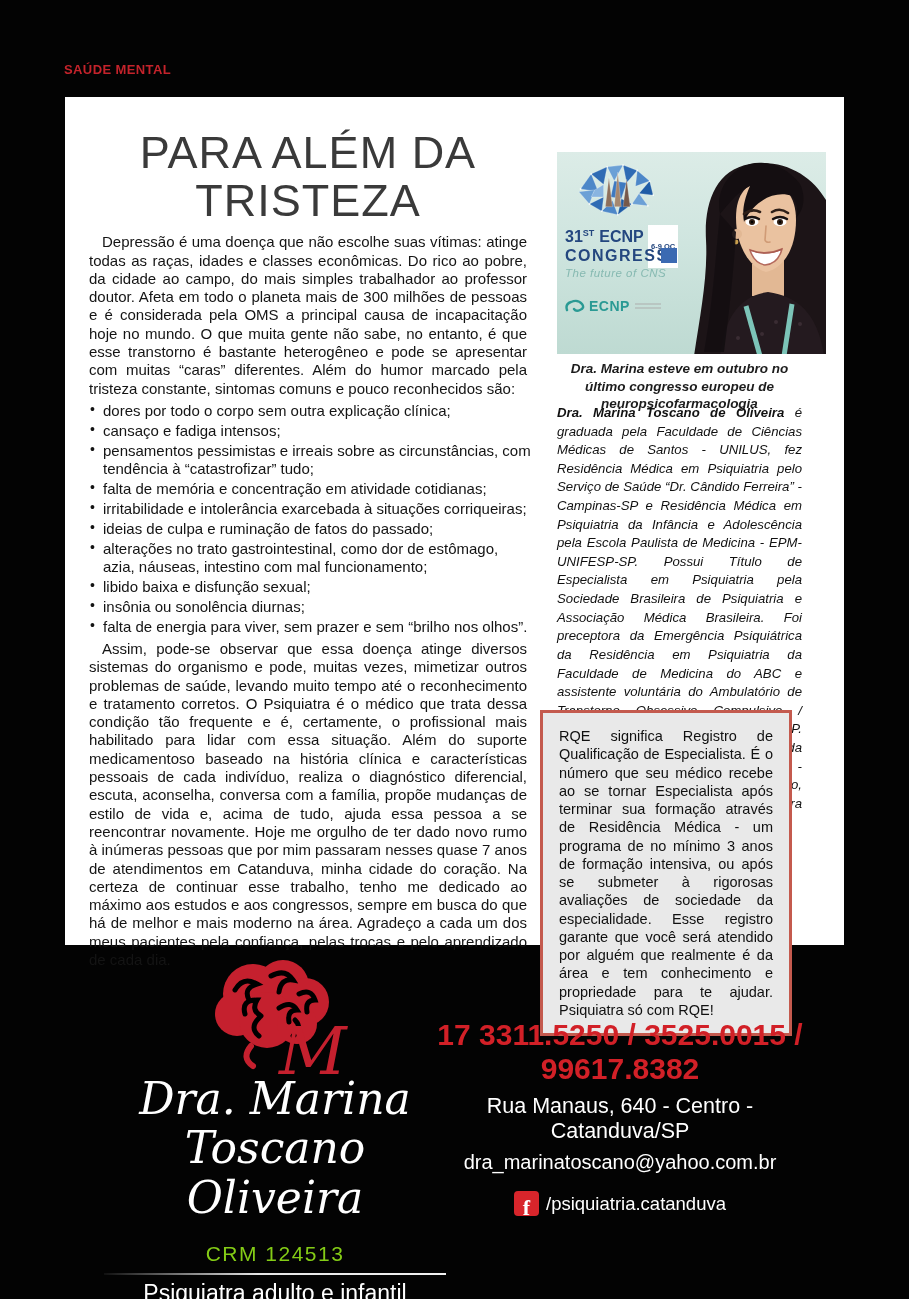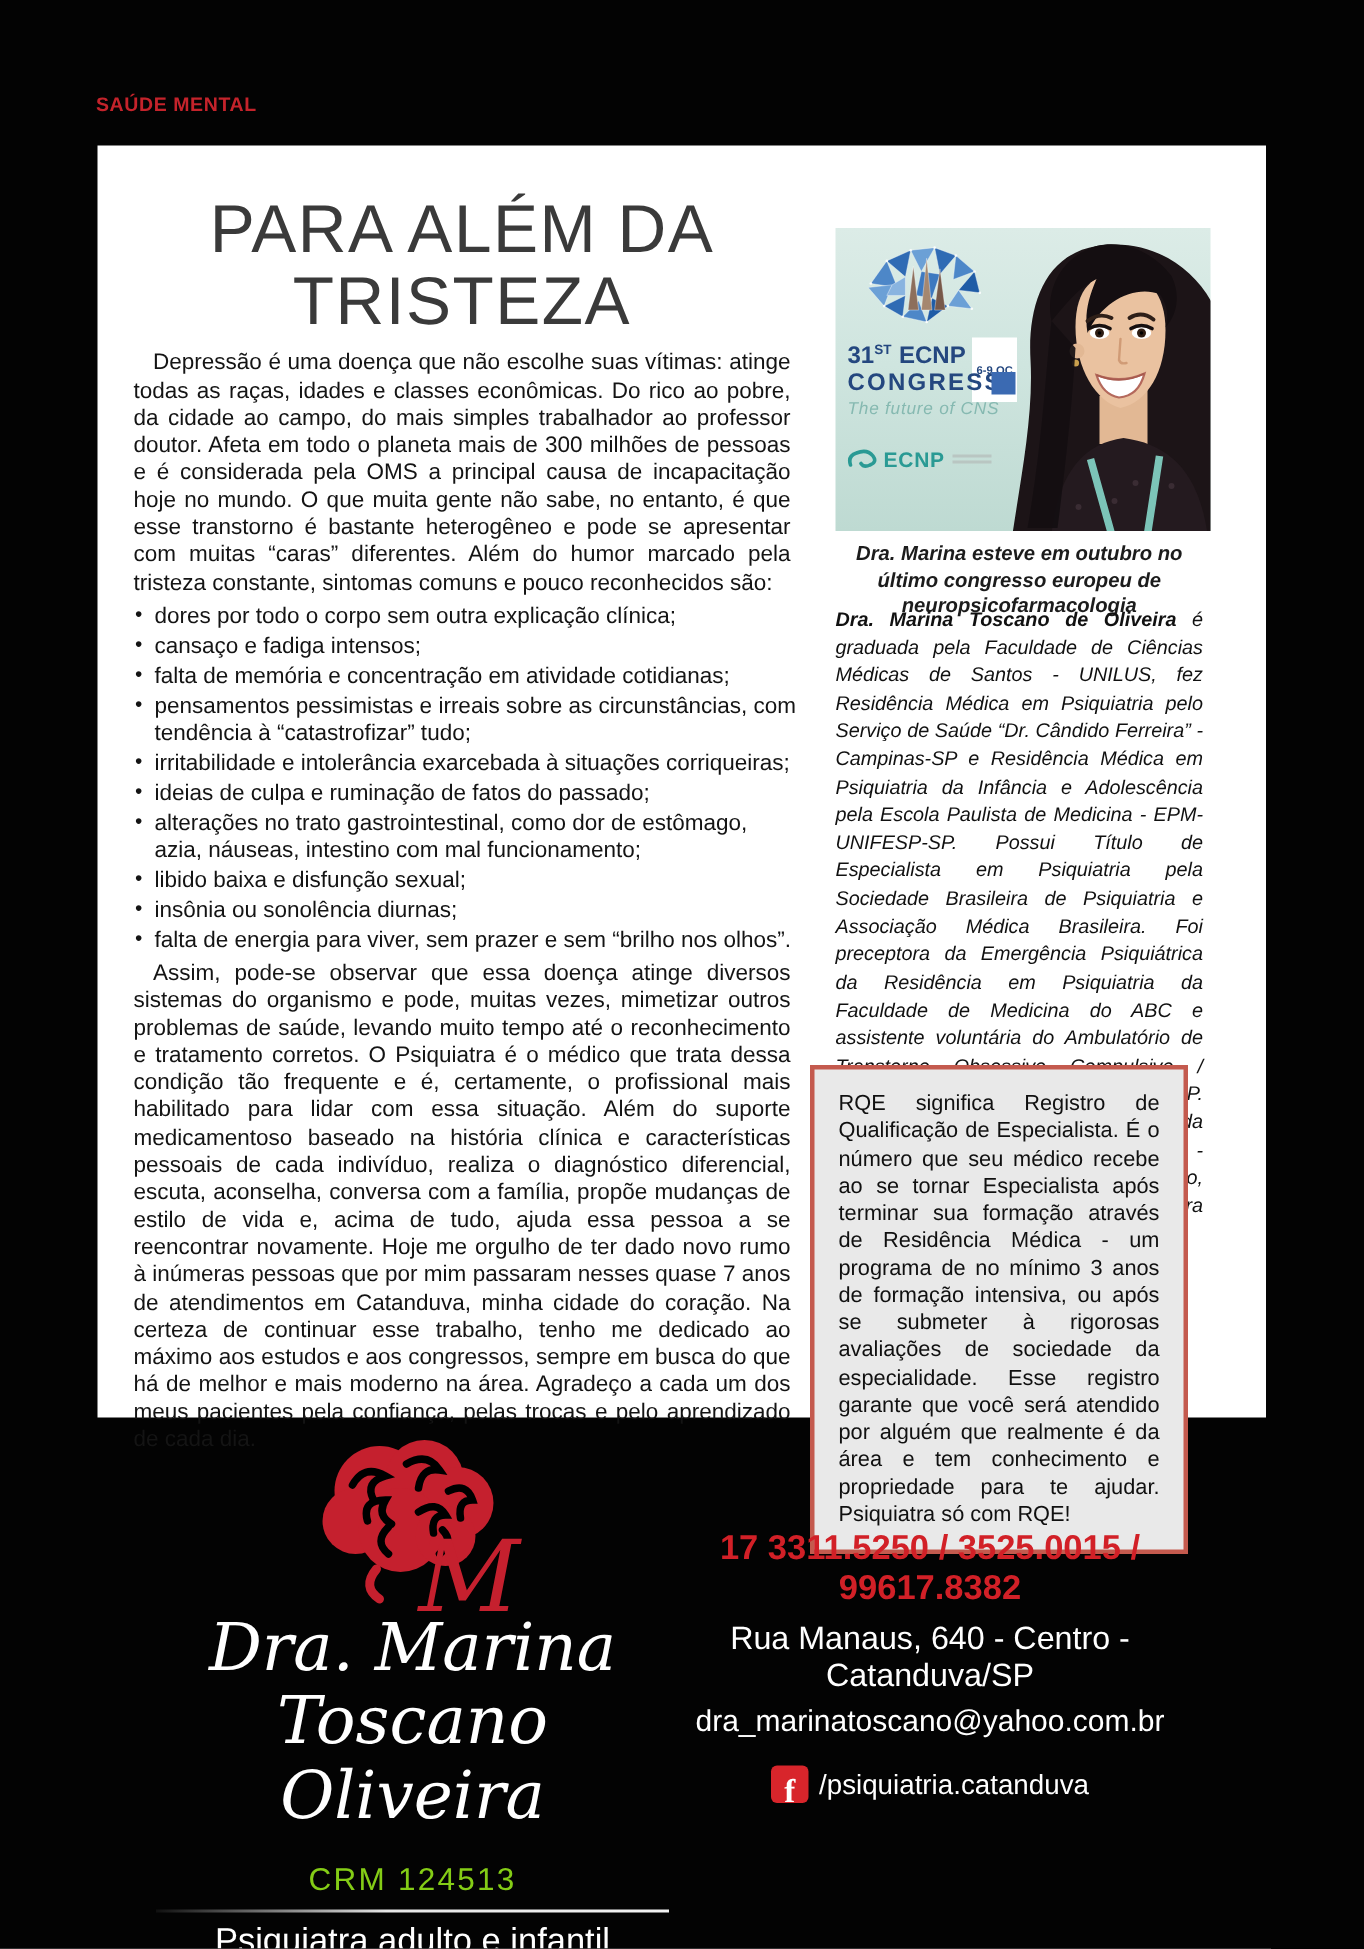--- a/index.html
+++ b/index.html
@@ -20,21 +20,21 @@
   .body { font-size:15px; line-height:1.22; text-align:justify; color:#141414; margin:4px; }
   .indent { text-indent:13px; }
   .symptoms { list-style:none; margin:3px 0 3px; padding:0 0 0 5px; }
   .symptoms li { position:relative; padding-left:13px; font-size:15px; line-height:1.2;
                  color:#141414; margin:2px 0; }
   .symptoms li::before { content:"•"; position:absolute; left:0; top:-1px; font-size:14px; color:#141414; }
 
   .col-right { position:absolute; left:491px; top:0; width:284px; }
 
   
-  .photo { position:absolute; left:1px; top:55px; width:250px; height:202px; overflow:hidden;
+  .photo { position:absolute; left:1px; top:55px; width:269px; height:202px; overflow:hidden;
            background:linear-gradient(180deg,#dcece7 0%, #cfe5df 45%, #bedad2 100%); }
   .brain-net { position:absolute; left:14px; top:6px; }
   .banner-l1 { position:absolute; left:8px; top:76px; color:#24477f; font-weight:bold; font-size:16px; }
   .banner-l1 sup { font-size:9px; }
   .banner-word { margin-left:5px; }
   .banner-date { position:absolute; left:91px; top:73px; background:#ffffff; color:#24477f;
                  font-size:7.5px; font-weight:bold; padding:17px 3px; }
   .banner-congress { position:absolute; left:8px; top:95px; color:#24477f; font-weight:bold;
                      font-size:16px; letter-spacing:1.5px; }
   .banner-frag { position:absolute; left:104px; top:96px; width:16px; height:15px; background:#3b6ab2; }
@@ -62,21 +62,21 @@
   .brain-logo { display:block; margin:0 auto; }
   .logo-m { font-family:"DejaVu Serif", serif; font-style:italic; }
   .script-name { font-family:"DejaVu Serif", serif; font-style:italic; font-size:44px;
                  line-height:1.12; color:#ffffff; margin-top:-8px; }
   .crm { font-size:21px; letter-spacing:1.5px; margin-top:20px; color:#84cc16; }
   .rule { height:2px; margin:7px 14px 5px;
           background:linear-gradient(90deg, rgba(255,255,255,0.05), rgba(255,255,255,0.9) 45%, rgba(255,255,255,0.95)); }
   .specialty { font-size:23px; color:#ffffff; }
 
   .footer-right { position:absolute; left:420px; top:1018px; width:400px; text-align:center; color:#ffffff; }
-  .phones { color:#d22027; font-weight:bold; font-size:23px; }
+  .phones { color:#d22027; font-weight:bold; font-size:30px; }
   .address { font-size:21.5px; margin-top:8px; }
   .email { font-size:20px; margin-top:7px; }
   .fb-row { margin-top:17px; display:flex; align-items:center; justify-content:center; gap:7px; }
   .fb-icon { width:25px; height:25px; background:#d8252b; border-radius:4px; color:#ffffff;
              font-weight:bold; display:flex; align-items:flex-end; justify-content:center;
              font-size:22px; line-height:1; overflow:hidden; }
   .fb-icon span { margin-bottom:-3px; font-family:"Liberation Serif", serif; font-weight:bold; }
   .fb-handle { font-size:18.5px; }
   .rqe-number { margin-top:17px; font-size:19px; letter-spacing:0.5px; }
 </style>
@@ -91,22 +91,22 @@
 
     <div class="col-left">
       <h1 class="title">
         <span class="tl">PARA ALÉM DA</span>
         <span class="tl">TRISTEZA</span>
       </h1>
       <p class="body indent">Depressão é uma doença que não escolhe suas vítimas: atinge todas as raças, idades e classes econômicas. Do rico ao pobre, da cidade ao campo, do mais simples trabalhador ao professor doutor. Afeta em todo o planeta mais de 300 milhões de pessoas e é considerada pela OMS a principal causa de incapacitação hoje no mundo. O que muita gente não sabe, no entanto, é que esse transtorno é bastante heterogêneo e pode se apresentar com muitas “caras” diferentes. Além do humor marcado pela tristeza constante, sintomas comuns e pouco reconhecidos são:</p>
       <ul class="symptoms">
         <li><span>dores por todo o corpo sem outra explicação clínica;</span></li>
         <li><span>cansaço e fadiga intensos;</span></li>
+        <li><span>pensamentos pessimistas e irreais sobre as circunstâncias, com tendência à “catastrofizar” tudo;</span></li>
         <li><span>falta de memória e concentração em atividade cotidianas;</span></li>
-        <li><span>pensamentos pessimistas e irreais sobre as circunstâncias, com tendência à “catastrofizar” tudo;</span></li>
         <li><span>irritabilidade e intolerância exarcebada à situações corriqueiras;</span></li>
         <li><span>ideias de culpa e ruminação de fatos do passado;</span></li>
         <li><span>alterações no trato gastrointestinal, como dor de estômago, azia, náuseas, intestino com mal funcionamento;</span></li>
         <li><span>libido baixa e disfunção sexual;</span></li>
         <li><span>insônia ou sonolência diurnas;</span></li>
         <li><span>falta de energia para viver, sem prazer e sem “brilho nos olhos”.</span></li>
       </ul>
       <p class="body indent">Assim, pode-se observar que essa doença atinge diversos sistemas do organismo e pode, muitas vezes, mimetizar outros problemas de saúde, levando muito tempo até o reconhecimento e tratamento corretos. O Psiquiatra é o médico que trata dessa condição tão frequente e é, certamente, o profissional mais habilitado para lidar com essa situação. Além do suporte medicamentoso baseado na história clínica e características pessoais de cada indivíduo, realiza o diagnóstico diferencial, escuta, aconselha, conversa com a família, propõe mudanças de estilo de vida e, acima de tudo, ajuda essa pessoa a se reencontrar novamente. Hoje me orgulho de ter dado novo rumo à inúmeras pessoas que por mim passaram nesses quase 7 anos de atendimentos em Catanduva, minha cidade do coração. Na certeza de continuar esse trabalho, tenho me dedicado ao máximo aos estudos e aos congressos, sempre em busca do que há de melhor e mais moderno na área. Agradeço a cada um dos meus pacientes pela confiança, pelas trocas e pelo aprendizado de cada dia.</p>
     </div>
 

